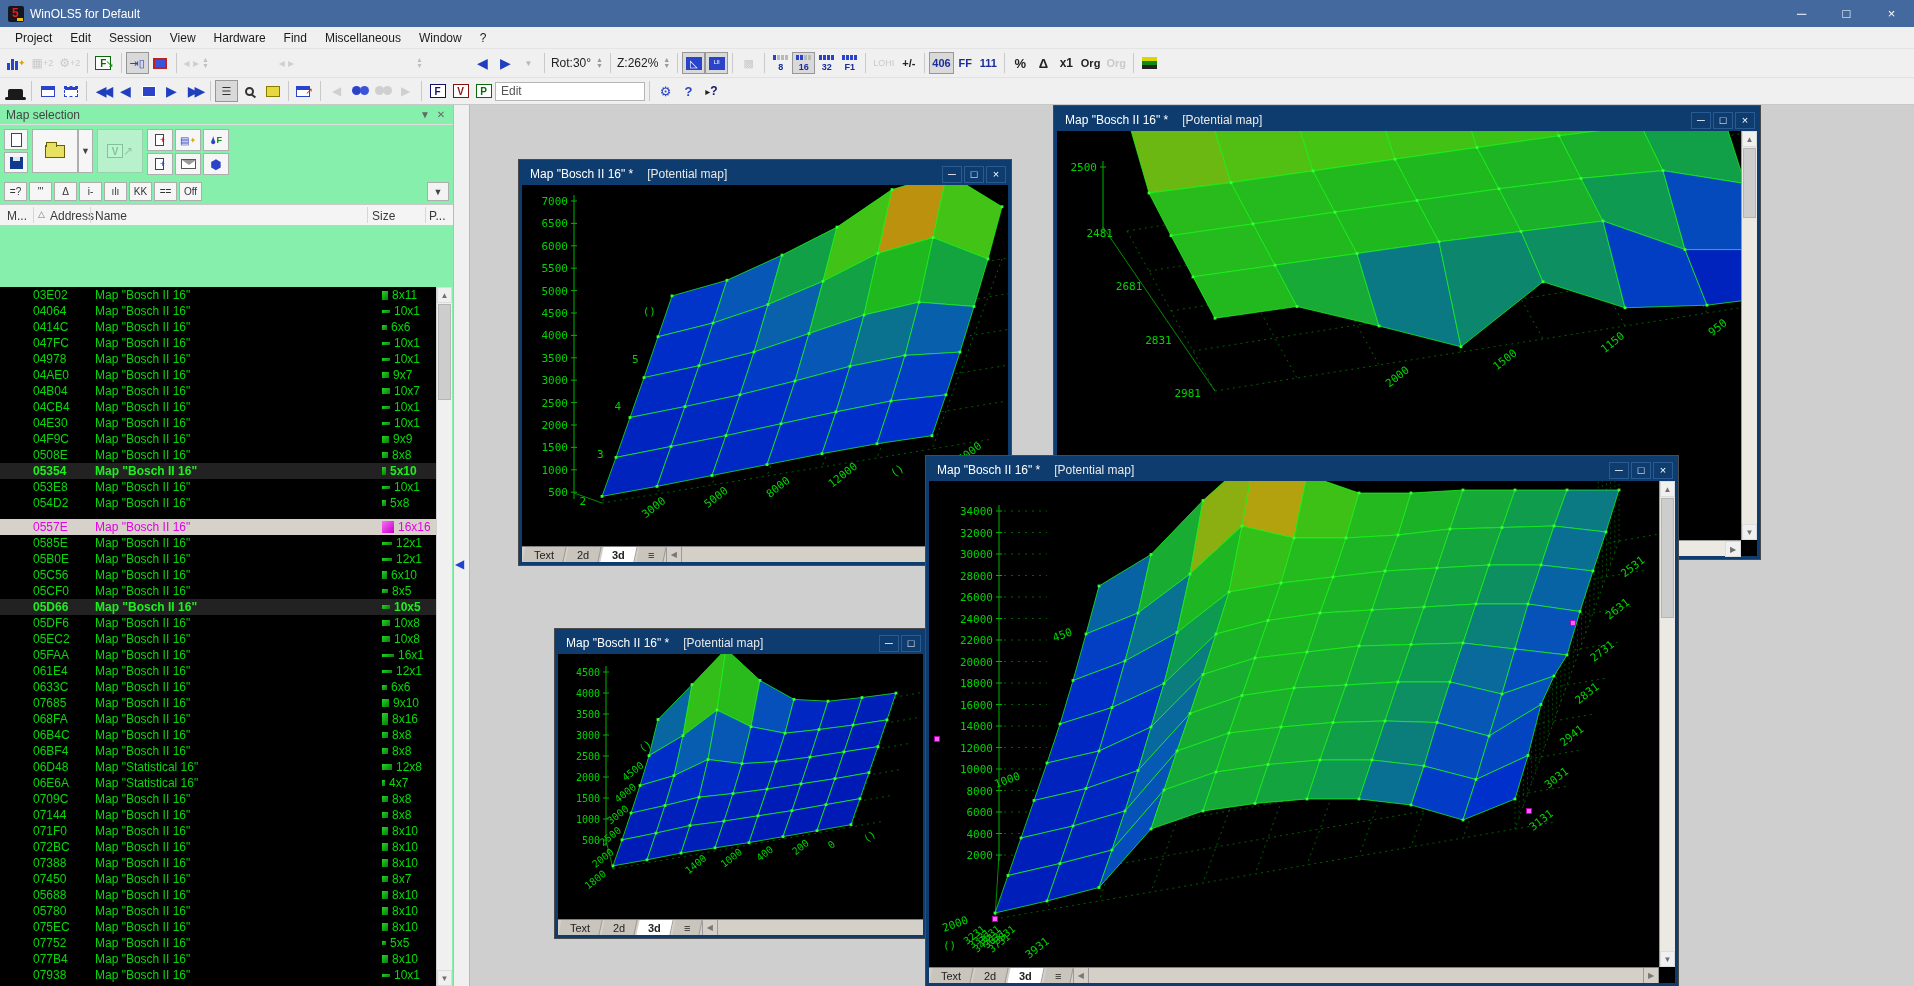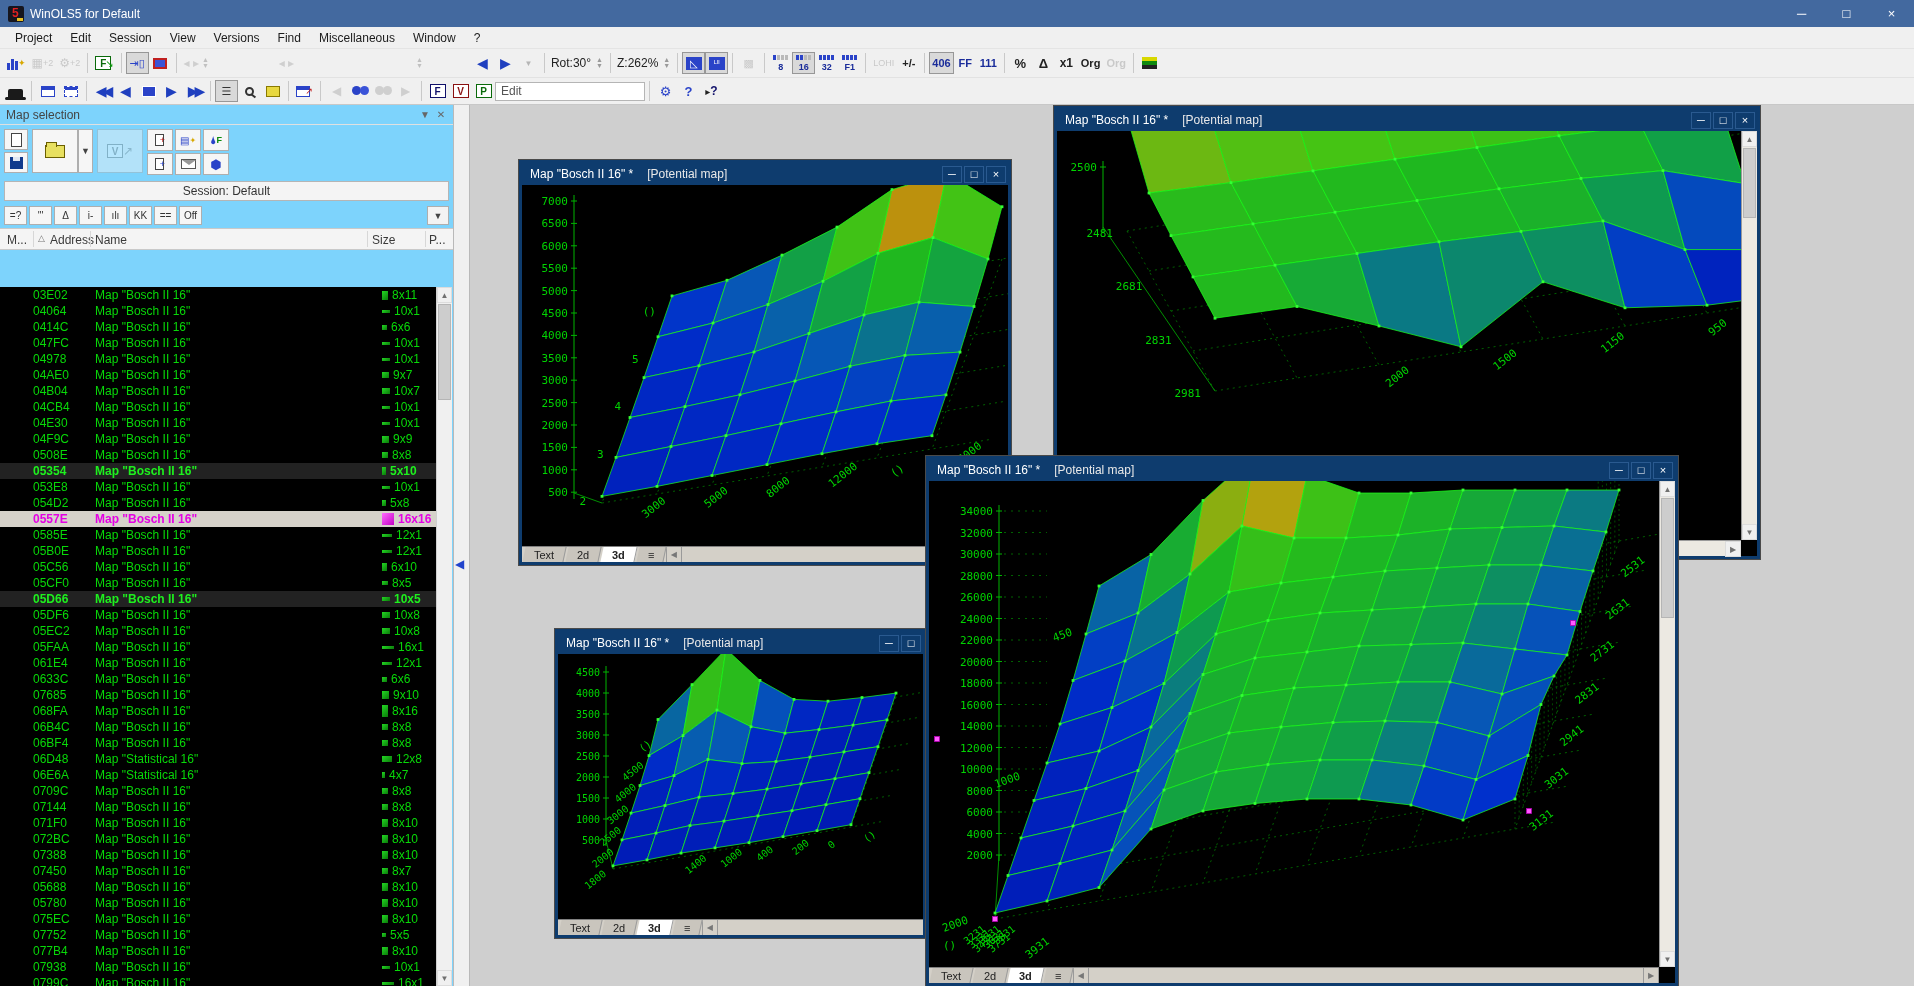--- a/index.html
+++ b/index.html
@@ -66,21 +66,21 @@
   .i-stripes { width:15px; height:13px; display:flex; flex-direction:column; }
   .i-stripes b { flex:1; }
   .i-puzzle { color:#2a43c8; font-size:13px; }
   .i-mail { width:15px; height:10px; background:#fff; border:1px solid #555; position:relative; }
   .i-mail:after { content:""; position:absolute; left:0; top:0; border-left:7px solid transparent; border-right:7px solid transparent; border-top:5px solid #999; }
 
   
   .main { position:absolute; top:105px; left:0; right:0; bottom:0; display:flex; }
 
   
-  .map-panel { width:454px; background:#7dd3fc; position:relative; border-right:1px solid #b9b9b9; }
+  .map-panel { width:454px; background:#86efac; position:relative; border-right:1px solid #b9b9b9; }
   .mp-header { height:20px; display:flex; align-items:center; padding:0 4px 0 6px; color:#444; border-bottom:1px solid #e0e0e0; }
   .mp-header .sp { flex:1; }
   .mp-hbtn { width:16px; height:14px; display:flex; align-items:center; justify-content:center; color:#666; font-size:10px; }
   .mp-tools { display:flex; align-items:flex-start; gap:4px; padding:4px 4px; }
   .mp-colbtns { display:flex; flex-direction:column; gap:2px; }
   .sbtn { border:1px solid #aeaeae; background:#f6f6f6; display:flex; align-items:center; justify-content:center; }
   .sbtn.sm { width:24px; height:21px; }
   .sbtn.big { width:46px; height:44px; }
   .sbtn.dd { width:15px; height:44px; color:#444; font-size:9px; }
   .mp-grid { display:grid; grid-template-columns:repeat(3,26px); grid-auto-rows:22px; gap:2px; }
@@ -96,21 +96,21 @@
   .tbl-header span { position:absolute; top:4px; }
   .tbl-header .vline { position:absolute; top:2px; bottom:2px; width:1px; background:#d7d7d7; }
 
   .tbl-wrap { position:absolute; top:182px; left:0; right:17px; bottom:0; background:#000; overflow:hidden; }
   .trow { position:relative; height:16px; line-height:16px; color:#08d808; white-space:nowrap; }
   .trow .a { position:absolute; left:33px; }
   .trow .n { position:absolute; left:95px; }
   .trow .s { position:absolute; left:382px; display:flex; align-items:center; height:16px; width:62px; overflow:hidden; }
   .trow .s i { display:inline-block; background:linear-gradient(135deg,#23d823,#0a7a0a); margin-right:4px; }
   .trow.sel-dark { background:#222; color:#1ef01e; font-weight:bold; }
-  .trow.sel-light { background:#d6d2ca; color:#e400e4; font-weight:bold; }
+  .trow.sel-light { background:#d6d2ca; color:#e400e4; font-weight:normal;margin-top:8px; }
   .trow.sel-light .s i { background:linear-gradient(135deg,#ff6bff,#c400c4); }
 
   .panel-vscroll { position:absolute; top:182px; right:1px; bottom:0; width:16px; background:#f0f0f0; border-left:1px solid #d0d0d0; }
   .sb-btn { height:16px; display:flex; align-items:center; justify-content:center; color:#707070; font-size:8px; background:#f0f0f0; border:1px solid #dcdcdc; }
   .sb-thumb { position:absolute; left:1px; right:1px; background:#cdcdcd; border:1px solid #b5b5b5; }
   .splitter { width:16px; background:#f0f0f0; border-right:1px solid #b9b9b9; position:relative; }
   .splitter .collapse { position:absolute; top:452px; left:1px; color:#2244cc; font-size:12px; }
 
   
   .mdi { position:relative; flex:1; background:#cfcfcf; overflow:hidden; }
@@ -147,21 +147,21 @@
       <div>□</div>
       <div>×</div>
     </div>
   </div>
 
   <div class="menubar" id="menubar">
       <div class="mi">Project</div>
       <div class="mi">Edit</div>
       <div class="mi">Session</div>
       <div class="mi">View</div>
-      <div class="mi">Versions</div>
+      <div class="mi">Hardware</div>
       <div class="mi">Find</div>
       <div class="mi">Miscellaneous</div>
       <div class="mi">Window</div>
       <div class="mi">?</div>
     </div>
 
   <div class="toolbar t1">
     <div class="tbtn">
         <span class="i-bars ico">
           <b style="height:7px"></b>
@@ -461,23 +461,20 @@
             </div>
           <div class="sbtn">
               <span class="i-mail"></span>
             </div>
           <div class="sbtn">
               <span class="i-puzzle">⬢</span>
             </div>
         </div>
       </div>
 
-      <div class="session-box">
-        <span>Session: Default</span>
-      </div>
 
 
       <div class="filter-row" id="filterRow">
           <div class="fbtn">=?</div>
           <div class="fbtn">'''</div>
           <div class="fbtn">Δ</div>
           <div class="fbtn">i-</div>
           <div class="fbtn">ılı</div>
           <div class="fbtn">KK</div>
           <div class="fbtn">==</div>

